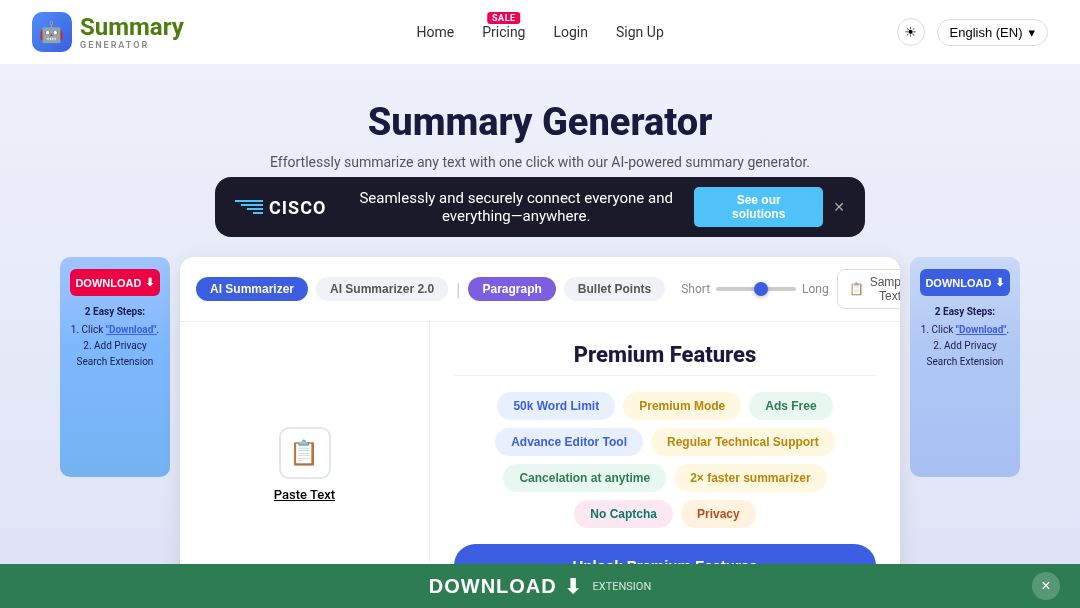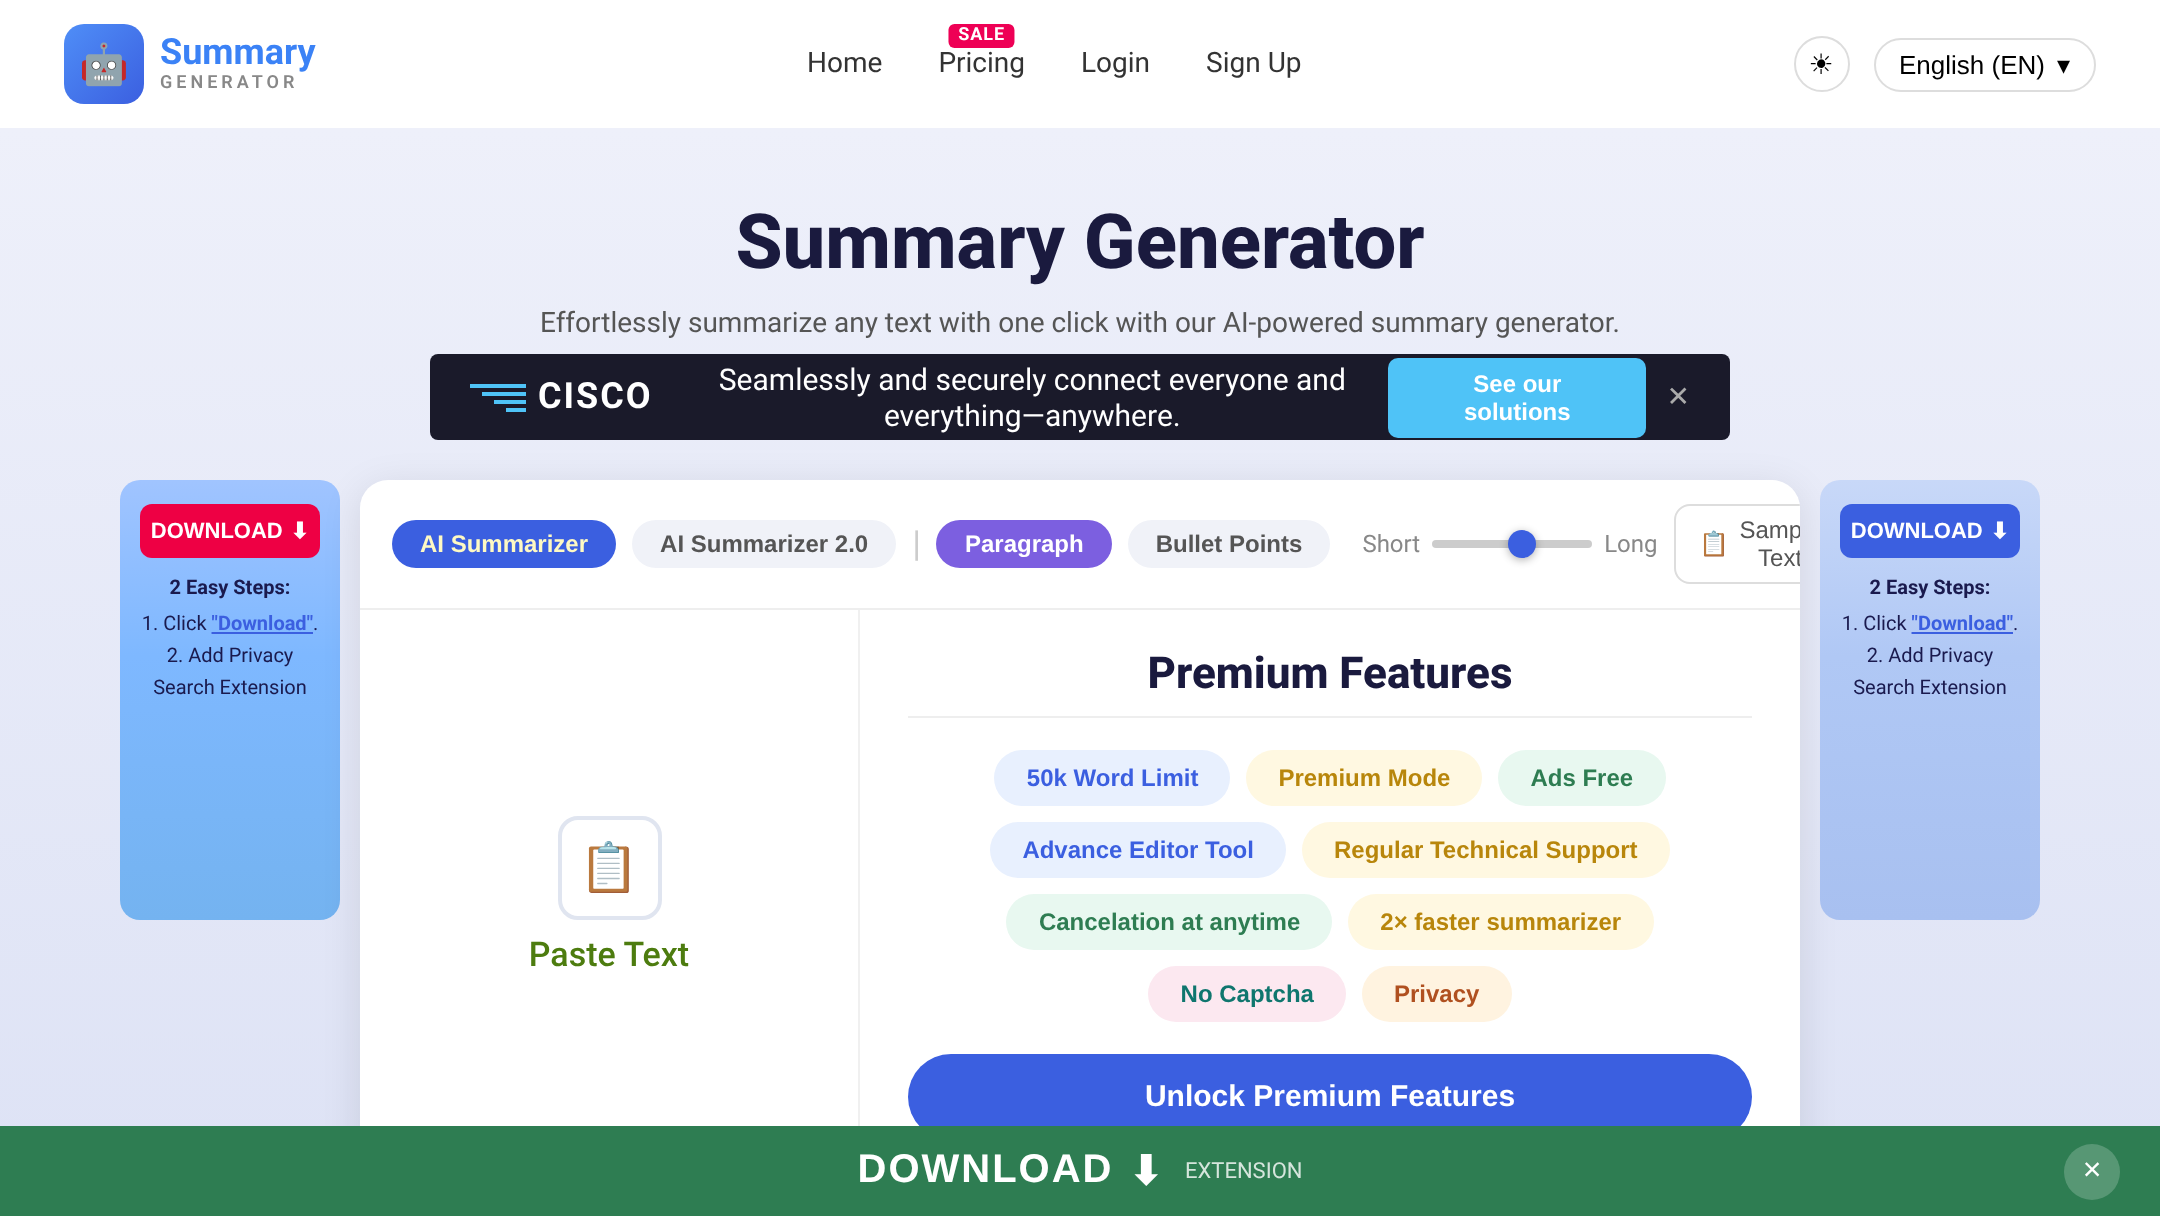--- a/index.html
+++ b/index.html
@@ -9,21 +9,21 @@
     .navbar {
       display: flex; align-items: center; justify-content: space-between;
       padding: 12px 32px; background: #fff; box-shadow: 0 1px 4px rgba(0,0,0,0.07);
     }
     .nav-logo { display: flex; align-items: center; gap: 8px; }
     .nav-logo-icon {
       width: 40px; height: 40px; background: linear-gradient(135deg, #4f8ef7, #3b5fe0);
       border-radius: 10px; display: flex; align-items: center; justify-content: center; font-size: 20px;
     }
     .nav-logo-text { display: flex; flex-direction: column; }
-    .nav-logo-name { font-size: 18px; font-weight: 700; color: #3b82f6; line-height: 1.1; }
+    .nav-logo-name { font-size: 24px; font-weight: 700; color: #4d7c0f; line-height: 1.1; }
     .nav-logo-sub { font-size: 9px; letter-spacing: 2px; color: #888; font-weight: 600; }
     .nav-links { display: flex; align-items: center; gap: 28px; }
     .nav-link { text-decoration: none; color: #333; font-size: 14px; position: relative; }
     .nav-link.pricing-wrap { position: relative; }
     .sale-badge {
       position: absolute; top: -12px; left: 50%; transform: translateX(-50%);
       background: #e05; color: #fff; font-size: 9px; font-weight: 700;
       padding: 1px 5px; border-radius: 3px; letter-spacing: 0.5px;
     }
     .nav-right { display: flex; align-items: center; gap: 12px; }
@@ -40,22 +40,22 @@
     
     .hero {
       text-align: center; padding: 36px 20px 20px;
       background: linear-gradient(180deg, #eef0fa 0%, #dde2f5 100%);
     }
     .hero h1 { font-size: 38px; font-weight: 800; color: #1a1a3e; margin-bottom: 10px; }
     .hero p { font-size: 14px; color: #555; margin-bottom: 7px; }
 
     
     .ad-banner {
-      width: 650px; height: 43px; margin: 0 auto 20px;
-      background: #1a1a2a; border-radius: 4px; overflow: hidden;
+      width: 650px; height: 60px; margin: 0 auto 20px;
+      background: #1a1a2a; border-radius: 16px; overflow: hidden;
       display: flex; align-items: center; justify-content: space-between;
       padding: 0 20px;
     }
     .ad-banner-left { display: flex; align-items: center; gap: 12px; }
     .cisco-logo { color: #fff; font-weight: 700; font-size: 18px; letter-spacing: 1px; }
     .cisco-bar { height: 2px; background: #4fc3f7; }
     .ad-text { color: #fff; font-size: 15px; }
     .see-btn {
       background: #4fc3f7; color: #fff; border: none; border-radius: 5px;
       padding: 6px 24px; font-size: 12px; cursor: pointer; font-weight: 600;
@@ -124,21 +124,21 @@
     .tool-left {
       width: 250px; border-right: 1px solid #f0f0f0;
       display: flex; flex-direction: column; align-items: center; justify-content: center;
       padding: 20px;
     }
     .paste-icon-box {
       width: 52px; height: 52px; border: 2px solid #e0e5f0; border-radius: 10px;
       display: flex; align-items: center; justify-content: center; font-size: 24px;
       color: #6080c0; margin-bottom: 8px;
     }
-    .paste-label { font-size: 17px; color: #4d7c0f; font-weight: 500; }
+    .paste-label { font-size: 13px; color: #000000; font-weight: 500; text-decoration: underline; }
 
     
     .premium-panel { flex: 1; padding: 20px 24px; }
     .premium-title { font-size: 22px; font-weight: 800; color: #1a1a3e; text-align: center; margin-bottom: 8px; }
     .premium-divider { height: 1px; background: #eee; margin-bottom: 16px; }
     .features-grid {
       display: flex; flex-wrap: wrap; gap: 8px; justify-content: center; margin-bottom: 16px;
     }
     .feature-pill {
       padding: 7px 16px; border-radius: 20px; font-size: 12px; font-weight: 600;

